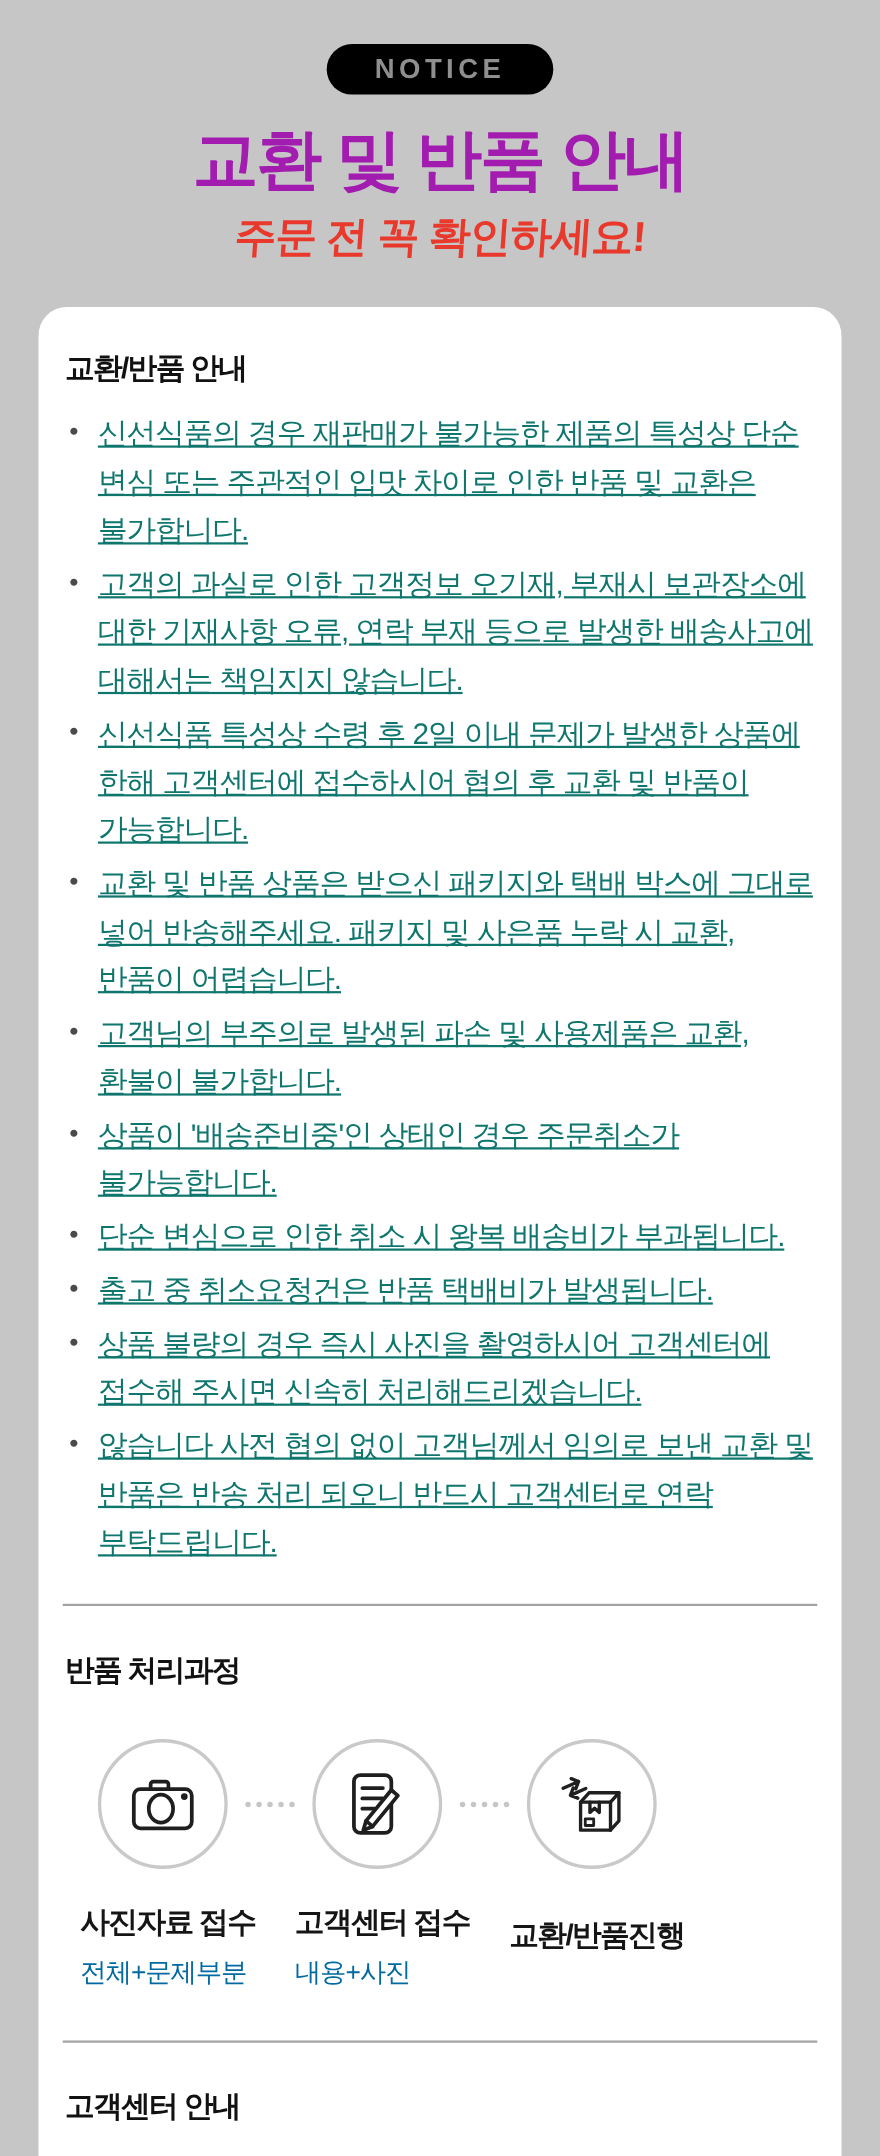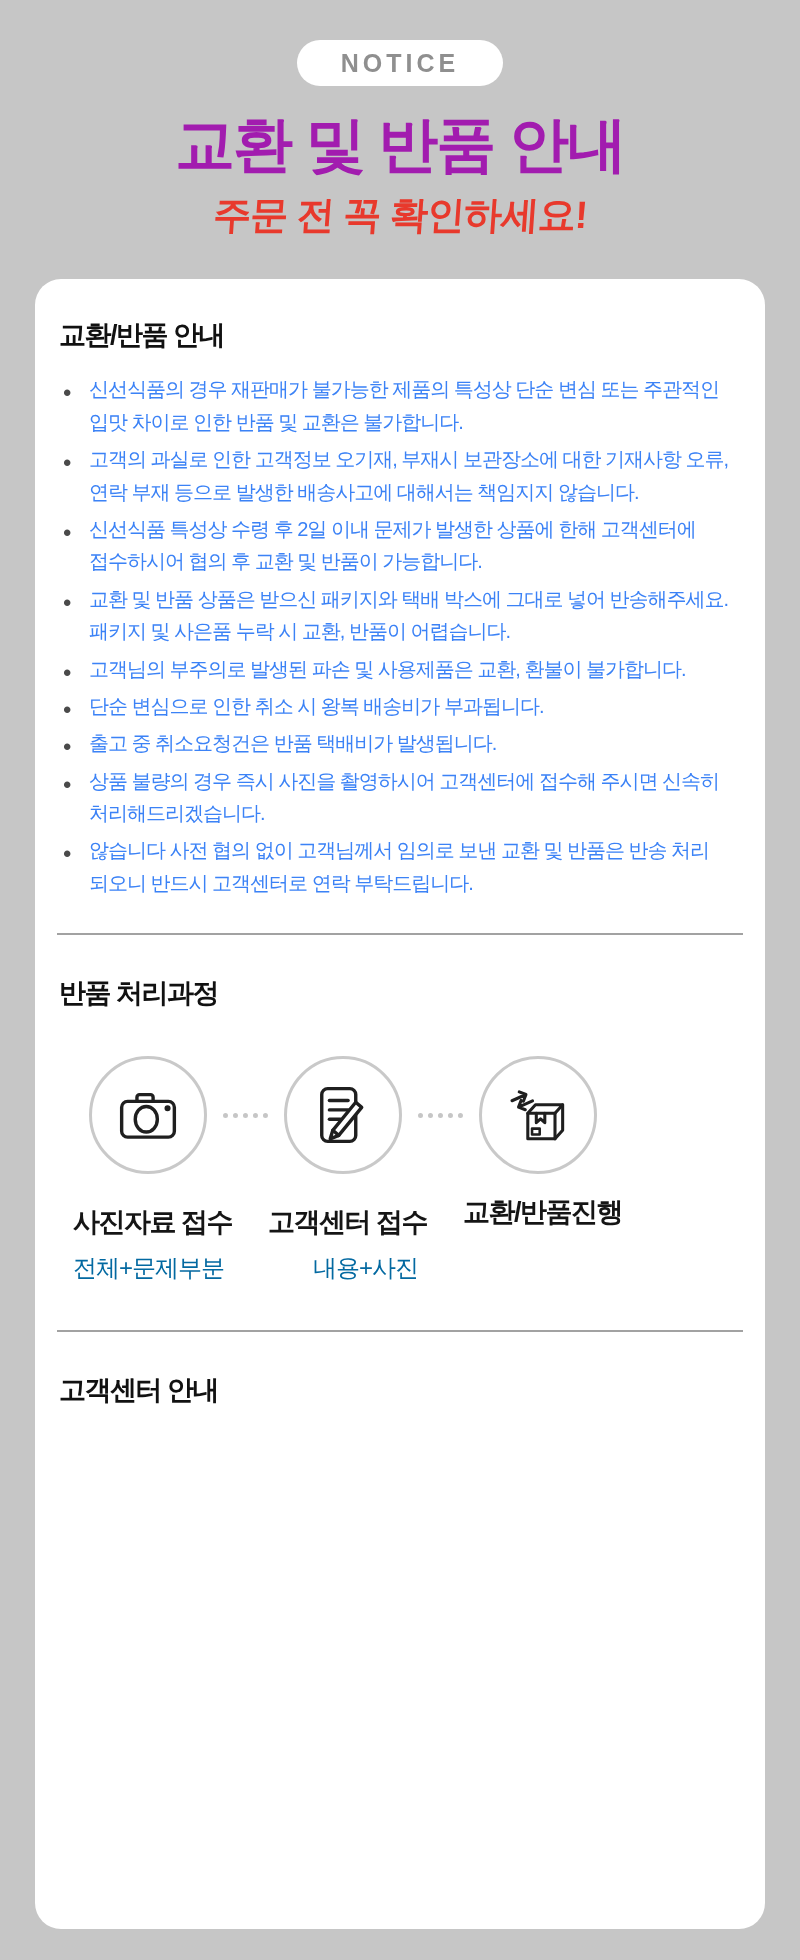--- a/index.html
+++ b/index.html
@@ -10,21 +10,21 @@
     font-family: "Liberation Sans", "DejaVu Sans", sans-serif;
     color: #383838;
     overflow: hidden;
     -webkit-font-smoothing: antialiased;
   }
 
   
   .header { text-align: center; padding-top: 40px; }
   .notice-pill {
     display: inline-block;
-    background: #ffffff;
+    background: #000000;
     color: #8f8f8f;
     font-size: 25px;
     font-weight: 600;
     letter-spacing: 4px;
     padding: 11px 44px 10px;
     border-radius: 30px;
     line-height: 1;
   }
   .page-title {
     margin: 26px 0 0;
@@ -58,26 +58,27 @@
     font-weight: 900;
     color: #111111;
     letter-spacing: -1.5px;
     line-height: 1.2;
   }
 
   ul.bullets { list-style: none; margin: 0; padding: 0; }
   ul.bullets li {
     position: relative;
     padding-left: 34px;
-    font-size: 20px;
+    font-size: 27px;
     line-height: 1.62;
     letter-spacing: -1px;
-    color: #3b82f6;
+    color: #0f766e;
     margin-bottom: 5px;
     word-break: keep-all;
+    text-decoration: underline;
   }
   ul.bullets li::before {
     content: "\2022";
     position: absolute;
     left: 8px;
     top: 1px;
     font-size: 24px;
     color: #4a4a4a;
   }
 
@@ -88,21 +89,21 @@
   }
   .section-heading.mid { margin-top: 42px; }
 
   
   .process-row {
     display: flex;
     align-items: flex-start;
     margin: 46px 0 0 18px;
     width: 540px;
   }
-  .step { width: 150px; text-align: right; flex: 0 0 auto; }
+  .step { width: 150px; text-align: left; flex: 0 0 auto; }
   .step-circle {
     width: 112px; height: 112px;
     border: 3px solid #c9c9c9;
     border-radius: 50%;
     background: #ffffff;
     margin: 0 auto;
     display: flex; align-items: center; justify-content: center;
   }
   .step-circle svg { display: block; }
   .connector {
@@ -112,21 +113,21 @@
     min-width: 40px;
   }
   .step-title {
     margin-top: 30px;
     font-size: 27px;
     font-weight: 800;
     color: #151515;
     letter-spacing: -1.5px;
     white-space: nowrap;
   }
-  .step-title.no-sub { margin-top: 20px; }
+  .step-title.no-sub { margin-top: 42px; }
   .step-sub {
     margin-top: 12px;
     font-size: 24px;
     color: #0369a1;
     letter-spacing: -1px;
     white-space: nowrap;
   }
 
   .customer-block { margin-top: 46px; }
 </style>
@@ -141,20 +142,21 @@
 
 <div class="card">
 
   <h2 class="section-heading">교환/반품 안내</h2>
   <ul class="bullets">
     <li>신선식품의 경우 재판매가 불가능한 제품의 특성상 단순 변심 또는 주관적인 입맛 차이로 인한 반품 및 교환은 불가합니다.</li>
     <li>고객의 과실로 인한 고객정보 오기재, 부재시 보관장소에 대한 기재사항 오류, 연락 부재 등으로 발생한 배송사고에 대해서는 책임지지 않습니다.</li>
     <li>신선식품 특성상 수령 후 2일 이내 문제가 발생한 상품에 한해 고객센터에 접수하시어 협의 후 교환 및 반품이 가능합니다.</li>
     <li>교환 및 반품 상품은 받으신 패키지와 택배 박스에 그대로 넣어 반송해주세요. 패키지 및 사은품 누락 시 교환, 반품이 어렵습니다.</li>
     <li>고객님의 부주의로 발생된 파손 및 사용제품은 교환, 환불이 불가합니다.</li>
+    <li>상품이 '배송준비중'인 상태인 경우 주문취소가 불가능합니다.</li>
     <li>단순 변심으로 인한 취소 시 왕복 배송비가 부과됩니다.</li>
     <li>출고 중 취소요청건은 반품 택배비가 발생됩니다.</li>
     <li>상품 불량의 경우 즉시 사진을 촬영하시어 고객센터에 접수해 주시면 신속히 처리해드리겠습니다.</li>
     <li>않습니다 사전 협의 없이 고객님께서 임의로 보낸 교환 및 반품은 반송 처리 되오니 반드시 고객센터로 연락 부탁드립니다.</li>
   </ul>
 
   <hr class="divider">
 
   <h2 class="section-heading mid">반품 처리과정</h2>
 

